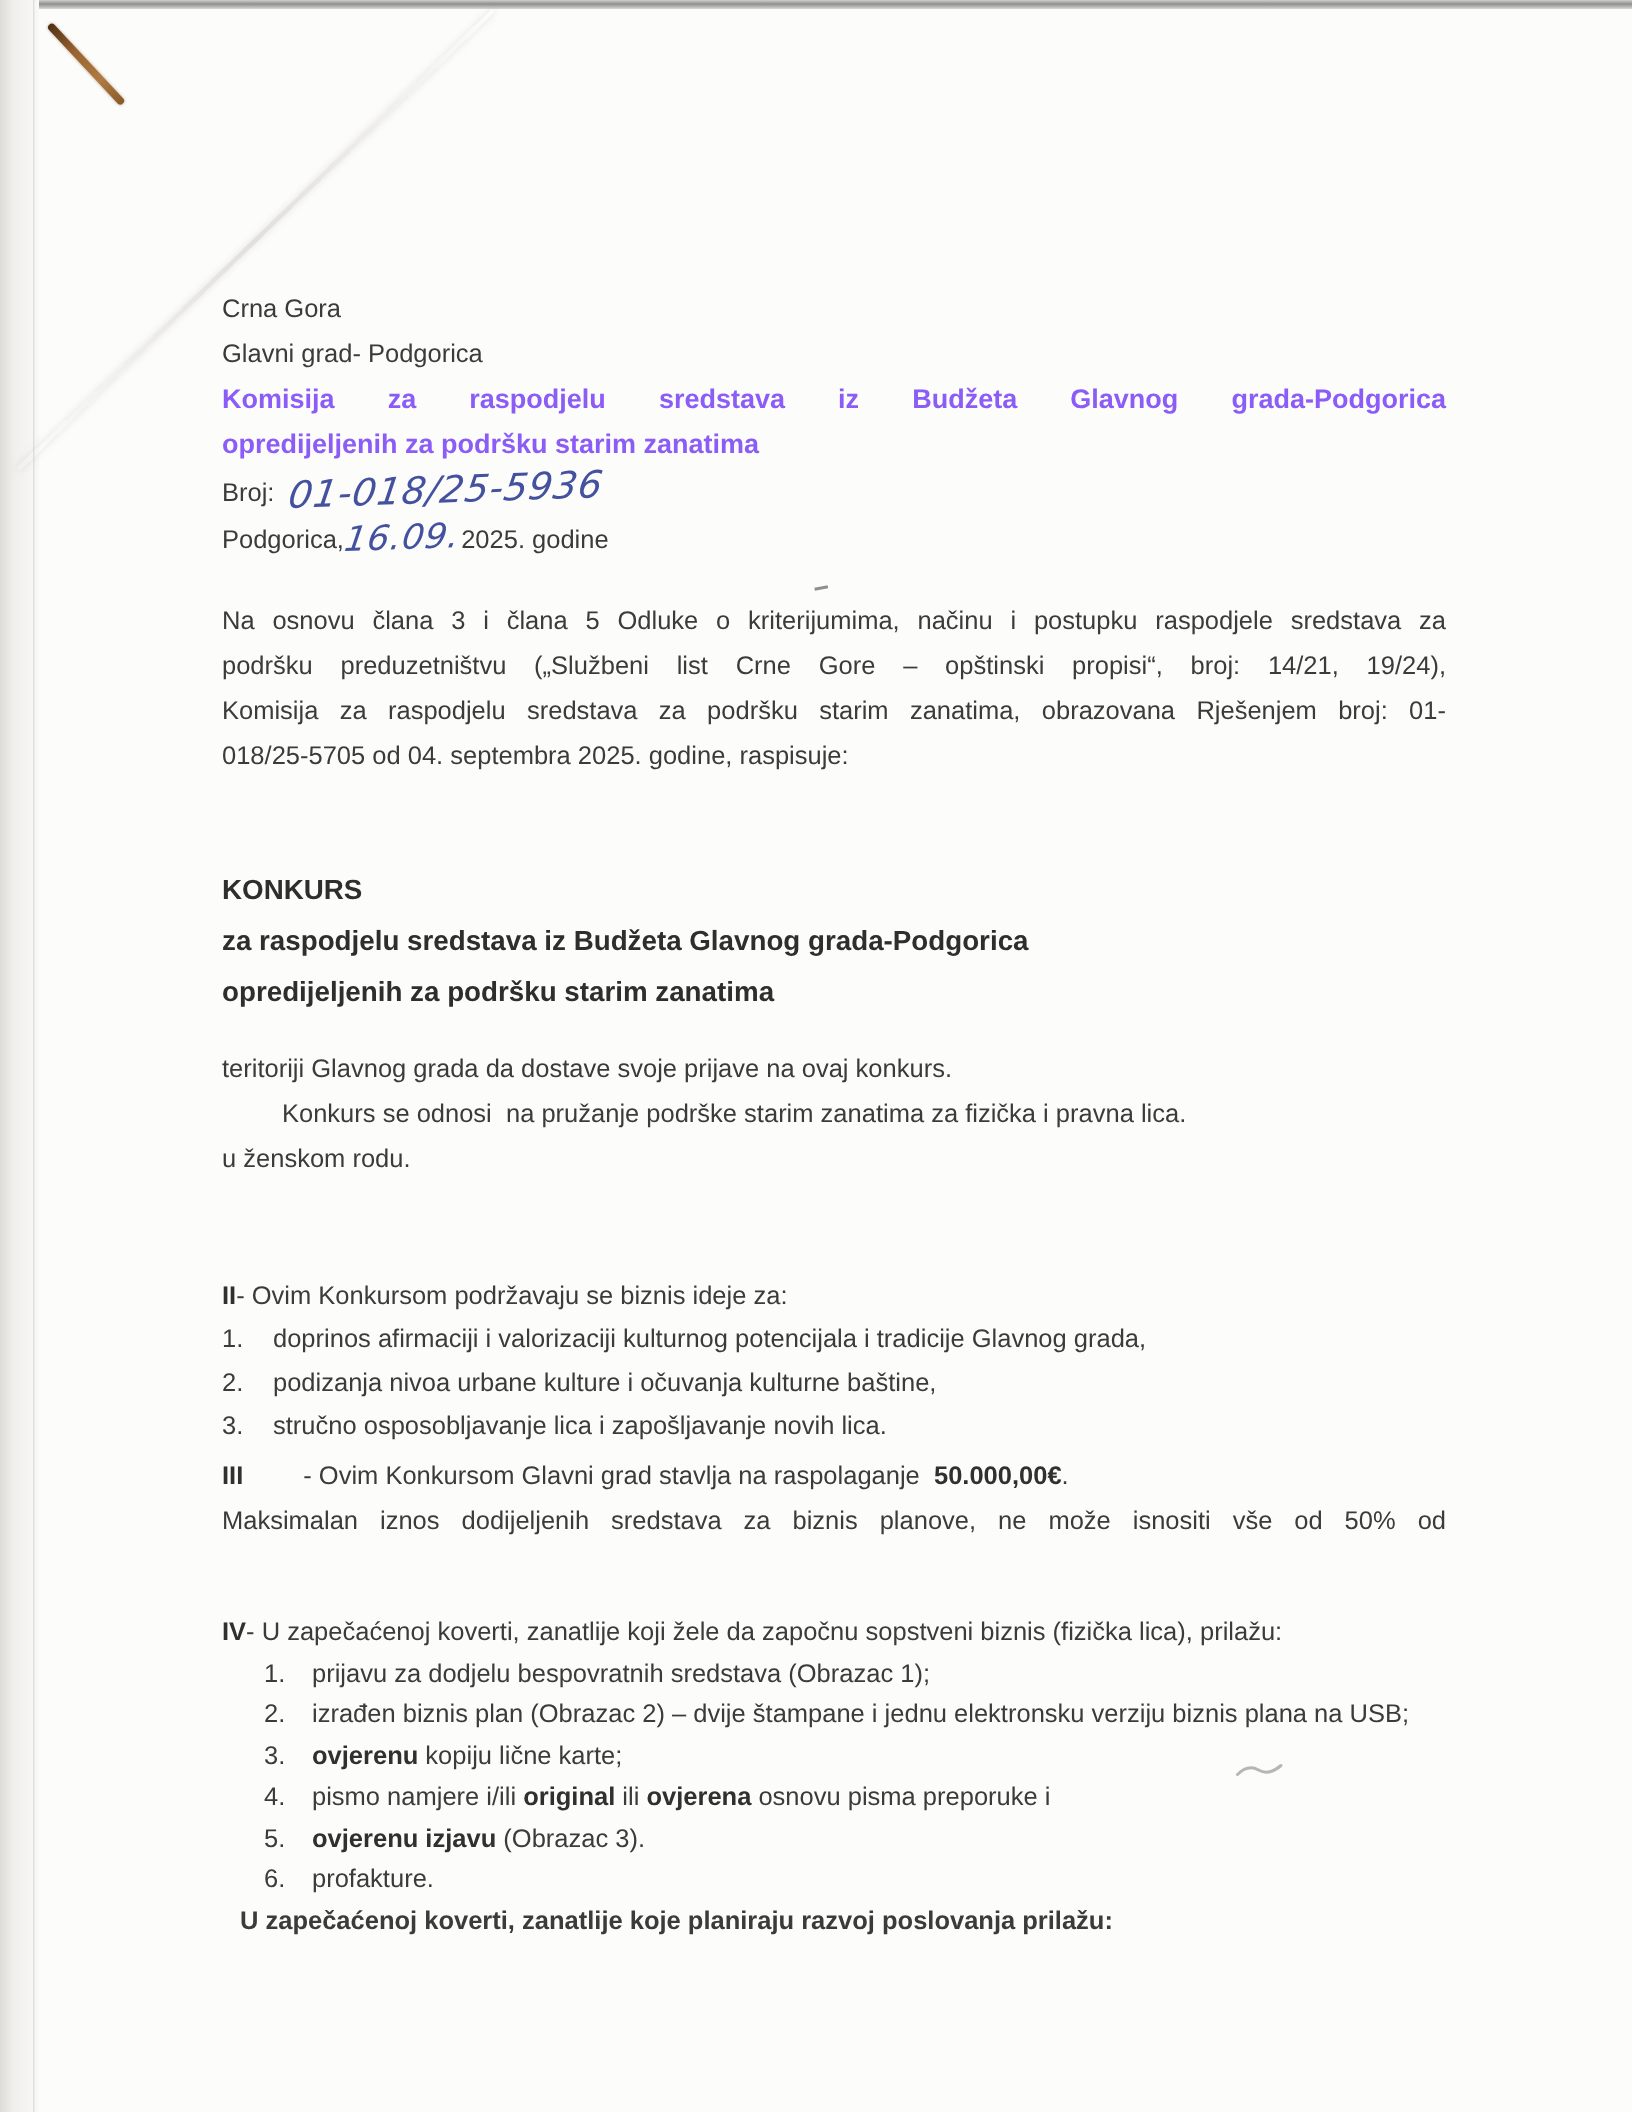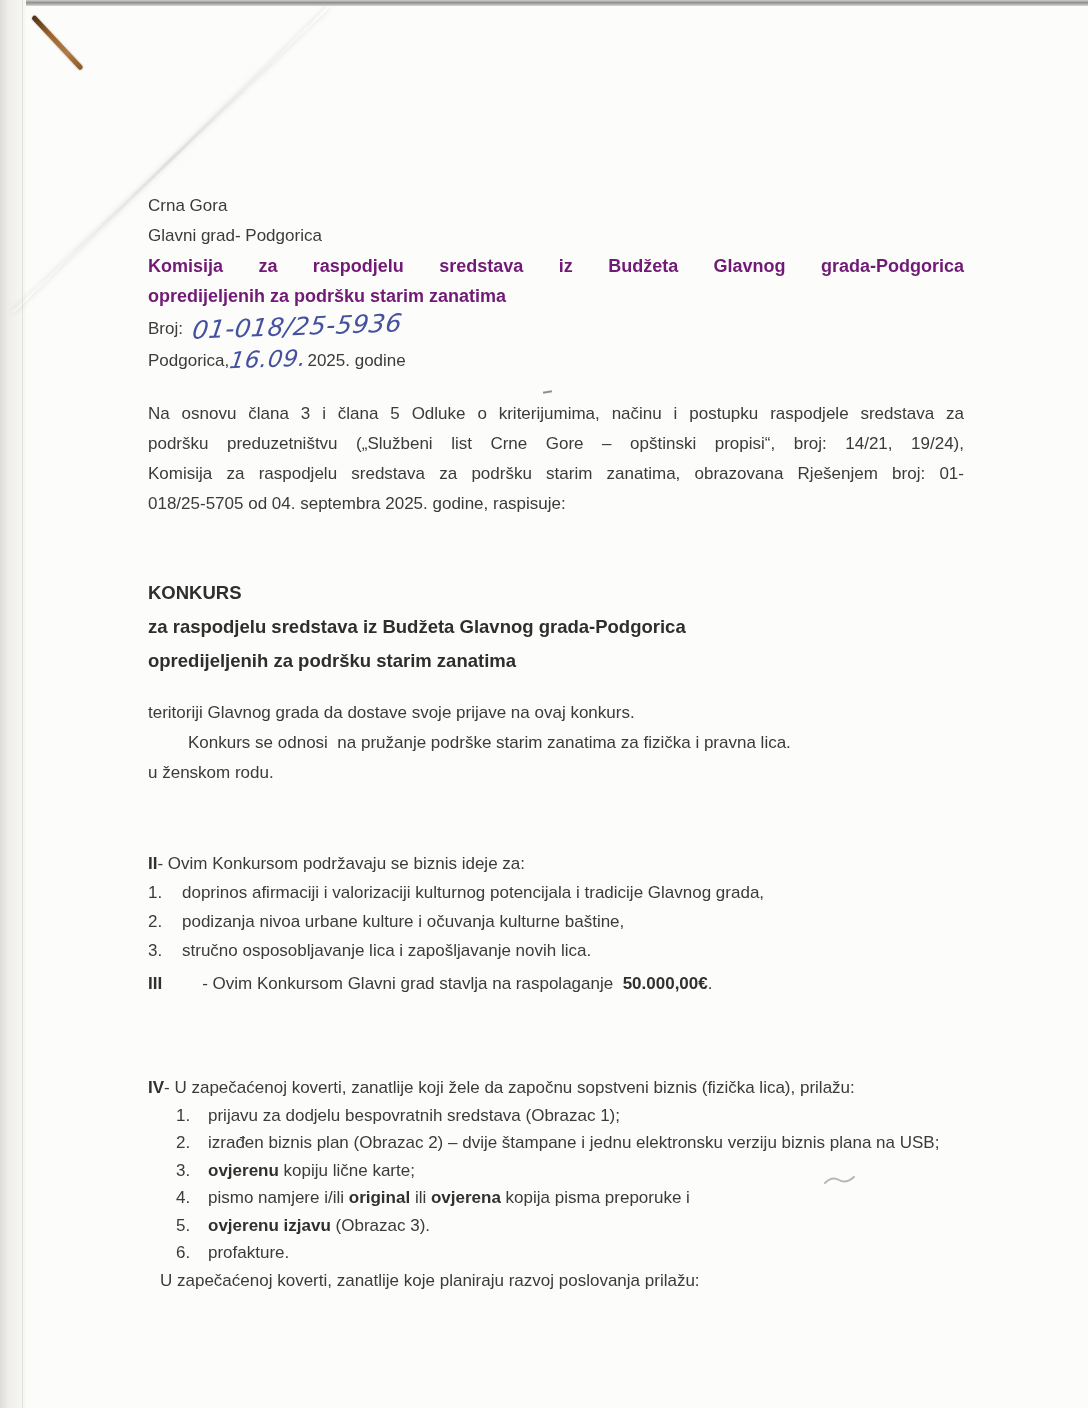--- a/index.html
+++ b/index.html
@@ -20,35 +20,35 @@
   .pen-mark{position:absolute;left:33px;top:14px;width:72px;height:4.5px;border-radius:3px;
     background:linear-gradient(90deg,#4f3015,#9a6431 35%,#b07a42 70%,#8a5a2c);
     transform-origin:0 50%;transform:rotate(47deg);box-shadow:0 0 2px rgba(120,80,40,.5);}
   .dash-mark{position:absolute;left:543px;top:391px;width:9px;height:2px;background:#8f8f8d;transform:rotate(-10deg);}
   .squiggle{position:absolute;left:823px;top:1172px;}
   
   .blk{position:absolute;left:148px;width:816px;}
   .line{display:block;}
   .just{text-align:justify;text-align-last:justify;}
   .b{font-weight:bold;color:#303030;text-align:right;}
-  .bold-line{font-weight:bold;color:#701a75;font-size:18px;}
+  .bold-line{font-weight:bold;color:#8b5cf6;font-size:18px;}
   .title-blk{text-align:left;font-weight:bold;color:#2e2e2e;font-size:18.5px;line-height:34px;}
   .hand{font-family:"DejaVu Sans",sans-serif;font-style:italic;color:#44519f;
     display:inline-block;transform:skewX(-10deg) rotate(-2deg);letter-spacing:.5px;}
   .hand-num{font-size:25px;margin-left:10px;position:relative;top:1px;}
   .hand-date{font-size:23px;position:relative;top:1px;margin:0 1px;}
   .list-row{display:flex;}
   .num{flex:0 0 34px;}
   .itext{flex:1;}
   .s2{line-height:29px;}
   .s4{line-height:27.5px;}
   .s4 .list{margin-left:28px;}
   .s4 .num{flex:0 0 32px;}
   .pre-sp{white-space:pre-wrap;margin-left:40px;}
-  .closing{padding-left:12px;}
+  .closing{padding-left:12px;font-weight:bold;}
 </style>
 </head>
 <body>
 
 <div class="page">
 
   <div class="top-edge"></div>
   <div class="left-strip"></div>
   <div class="left-line"></div>
   <div class="crease"></div>
@@ -101,40 +101,41 @@
       <span class="itext">podizanja nivoa urbane kulture i očuvanja kulturne baštine,</span>
     </div>
     <div class="list-row">
       <span class="num">3.</span>
       <span class="itext">stručno osposobljavanje lica i zapošljavanje novih lica.</span>
     </div>
   </div>
 
   <div class="blk" style="top:969px">
     <div class="line"><span class="b">III</span><span class="pre-sp">- Ovim Konkursom Glavni grad stavlja na raspolaganje  </span><span class="b">50.000,00€</span><span>.</span></div>
+    <div class="line just">Maksimalan iznos dodijeljenih sredstava za biznis planove, ne može isnositi vše od 50% od</div>
   </div>
 
   <div class="blk s4" style="top:1074px">
     <div class="line"><span class="b">IV</span><span>- U zapečaćenoj koverti, zanatlije koji žele da započnu sopstveni biznis (fizička lica), prilažu:</span></div>
     <div class="list">
       <div class="list-row">
         <span class="num">1.</span>
         <span class="itext">prijavu za dodjelu bespovratnih sredstava (Obrazac 1);</span>
       </div>
       <div class="list-row">
         <span class="num">2.</span>
         <span class="itext">izrađen biznis plan (Obrazac 2) – dvije štampane i jednu elektronsku verziju biznis plana na USB;</span>
       </div>
       <div class="list-row">
         <span class="num">3.</span>
         <span class="itext"><span class="b">ovjerenu</span><span> kopiju lične karte;</span></span>
       </div>
       <div class="list-row">
         <span class="num">4.</span>
-        <span class="itext"><span>pismo namjere i/ili </span><span class="b">original</span><span> ili </span><span class="b">ovjerena</span><span> kopija pisma preporuke i</span></span>
+        <span class="itext"><span>pismo namjere i/ili </span><span class="b">original</span><span> ili </span><span class="b">ovjerena</span><span> osnovu pisma preporuke i</span></span>
       </div>
       <div class="list-row">
         <span class="num">5.</span>
         <span class="itext"><span class="b">ovjerenu izjavu</span><span> (Obrazac 3).</span></span>
       </div>
       <div class="list-row">
         <span class="num">6.</span>
         <span class="itext">profakture.</span>
       </div>
     </div>

